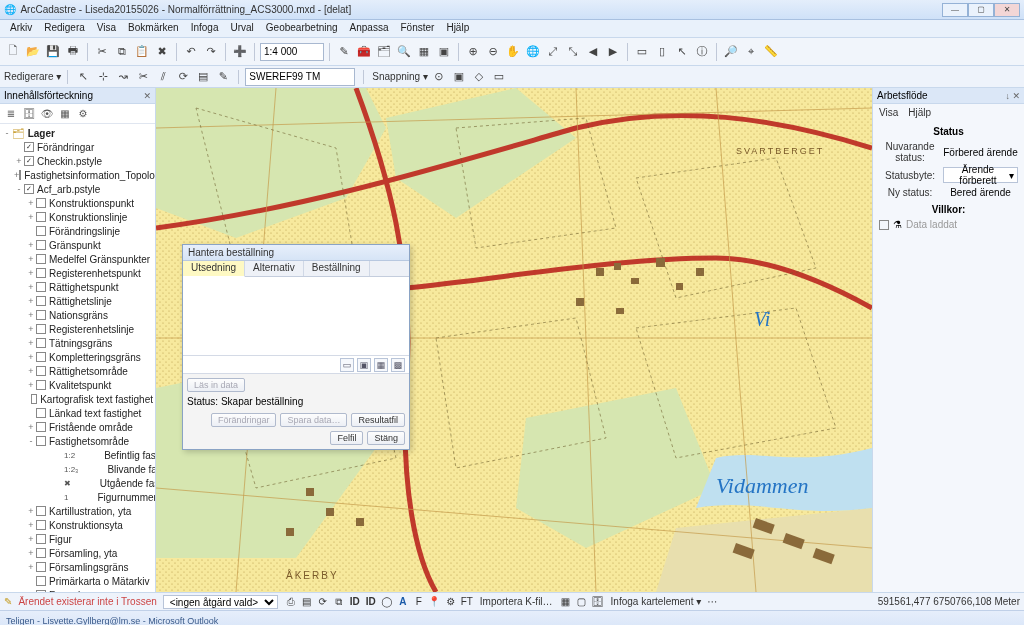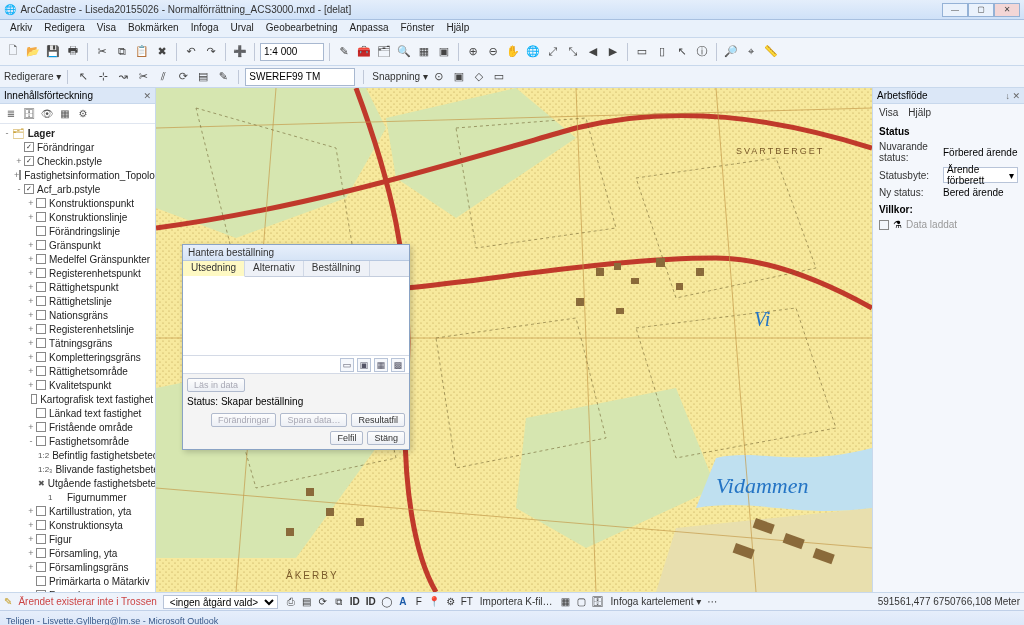--- a/index.html
+++ b/index.html
@@ -32,31 +32,31 @@
   .toc .tochdr { height: 16px; background: #dbe7f7; border-bottom: 1px solid #c8d8ec; font-size: 10px; padding: 0 4px; display: flex; align-items: center; justify-content: space-between; }
   .toc .tochdr .xclose { font-size: 9px; color: #666; }
   .toc .tocicons { height: 20px; border-bottom: 1px solid #e0e6f0; display: flex; align-items: center; padding: 0 4px; gap: 4px; }
   .toc .tocicons span { width: 14px; height: 14px; font-size: 10px; display: flex; align-items: center; justify-content: center; color: #555; }
   .toc .tree { flex: 1; overflow-y: auto; font-size: 10px; color: #222; padding: 2px 2px; }
   .tree-node { display: flex; align-items: center; height: 14px; white-space: nowrap; }
   .tree-node .tw { width: 10px; text-align: center; color: #777; font-size: 9px; }
   .tree-node .cbx { width: 10px; height: 10px; border: 1px solid #888; margin-right: 3px; display: inline-flex; align-items: center; justify-content: center; font-size: 7px; color: #333; }
   .tree-node.ind1 { padding-left: 12px; }
   .tree-node.ind2 { padding-left: 24px; }
-  .tree-node.ind3 { padding-left: 36px; }
+  .tree-node.ind3 { padding-left: 36px; gap: 26px; }
 
   
   .maparea { flex: 1; position: relative; background: #f7e99d; overflow: hidden; }
   .mapcanvas { position: absolute; inset: 0; }
 
   
   .rpanel { width: 152px; border-left: 1px solid #c8d8ec; background: #f4f7fc; display: flex; flex-direction: column; font-size: 10px; }
   .rpanel .rhdr { height: 16px; background: #dbe7f7; border-bottom: 1px solid #c8d8ec; padding: 0 4px; display: flex; align-items: center; justify-content: space-between; }
   .rpanel .rmenu { height: 16px; display: flex; align-items: center; gap: 10px; padding: 0 6px; color: #333; }
-  .rpanel .rbody { padding: 4px 6px; display: grid; grid-template-columns: 62px 1fr; gap: 4px 2px; align-items: center; }
+  .rpanel .rbody { padding: 4px 6px; display: grid; grid-template-columns: 62px 1fr; gap: 4px 2px; align-items: center; text-align: center; }
   .rpanel .rbody label { color: #333; }
   .rpanel .field { height: 16px; border: 1px solid #b8c4d8; background: #fff; padding: 0 3px; font-size: 10px; display: flex; align-items: center; }
   .rpanel .sect { font-weight: bold; grid-column: 1 / -1; margin-top: 2px; }
   .rpanel .chkline { grid-column: 1 / -1; display: flex; align-items: center; gap: 4px; }
   .rpanel .chkline .cbx2 { width: 10px; height: 10px; border: 1px solid #888; }
 
   
   .dialog { position: absolute; left: 200px; top: 216px; width: 228px; background: #f4f4f4; border: 1px solid #8aa3c4; box-shadow: 2px 2px 6px rgba(0,0,0,.2); font-size: 10px; }
   .dialog .dttl { height: 16px; background: linear-gradient(#e7effb,#d6e4f6); border-bottom: 1px solid #b8c8e0; padding: 0 5px; display: flex; align-items: center; color: #333; }
   .dialog .dtabs { height: 16px; display: flex; border-bottom: 1px solid #c4cddd; background: #eef1f7; }

